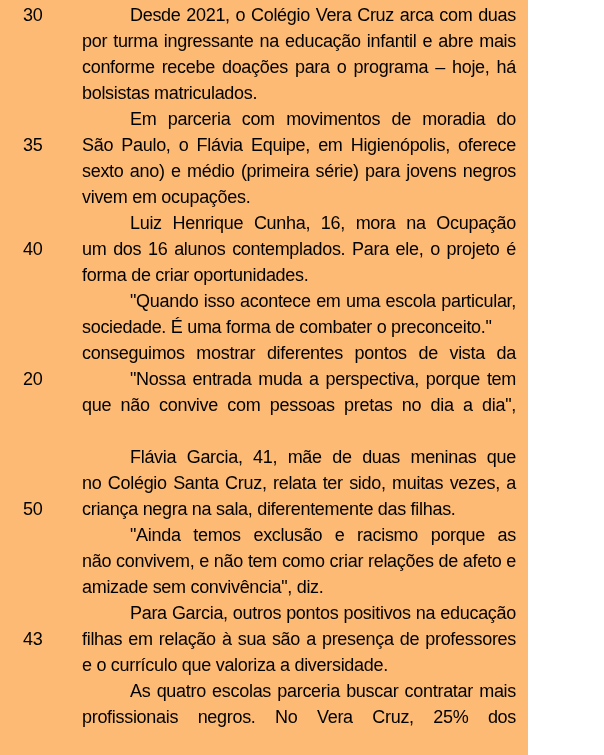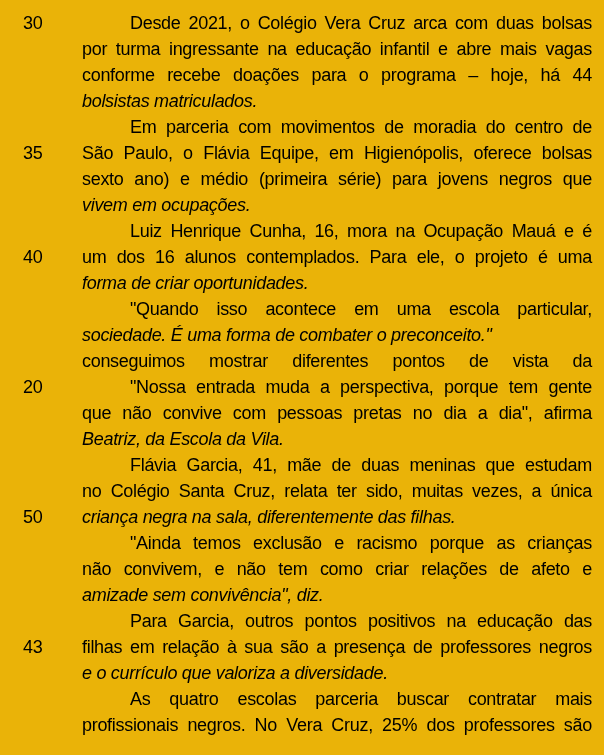--- a/index.html
+++ b/index.html
@@ -8,25 +8,25 @@
     background: #ffffff;
   }
   body {
     width: 604px;
     height: 755px;
     overflow: hidden;
     font-family: "Liberation Sans", sans-serif;
     color: #000000;
   }
   .page {
-    width: 604px;
+    width: 528px;
     height: 755px;
-    padding-top: 10px;
+    padding-top: 2px;
     box-sizing: border-box;
-    background: #eab308;
+    background: #fdba74;
   }
   .line-row {
     display: flex;
     height: 26px;
     line-height: 26px;
     font-size: 18px;
     letter-spacing: -0.3px;
   }
   .line-num {
     flex: none;
@@ -41,21 +41,20 @@
     overflow: hidden;
     white-space: normal;
   }
   .line-text.justify {
     text-align: justify;
     text-align-last: justify;
   }
   .line-text.left {
     text-align: center;
     text-align-last: left;
-    font-style: italic;
   }
   .line-text.indent {
     text-indent: 48px;
   }
 </style>
 </head>
 <body>
 
 <div class="page">
   <div id="lines-container">
@@ -135,21 +134,20 @@
     <div class="line-text justify indent">"Nossa entrada muda a perspectiva, porque tem gente</div>
   </div>
 
   <div class="line-row">
     <div class="line-num"></div>
     <div class="line-text justify">que não convive com pessoas pretas no dia a dia", afirma</div>
   </div>
 
   <div class="line-row">
     <div class="line-num"></div>
-    <div class="line-text left">Beatriz, da Escola da Vila.</div>
   </div>
 
   <div class="line-row">
     <div class="line-num"></div>
     <div class="line-text justify indent">Flávia Garcia, 41, mãe de duas meninas que estudam</div>
   </div>
 
   <div class="line-row">
     <div class="line-num"></div>
     <div class="line-text justify">no Colégio Santa Cruz, relata ter sido, muitas vezes, a única</div>

